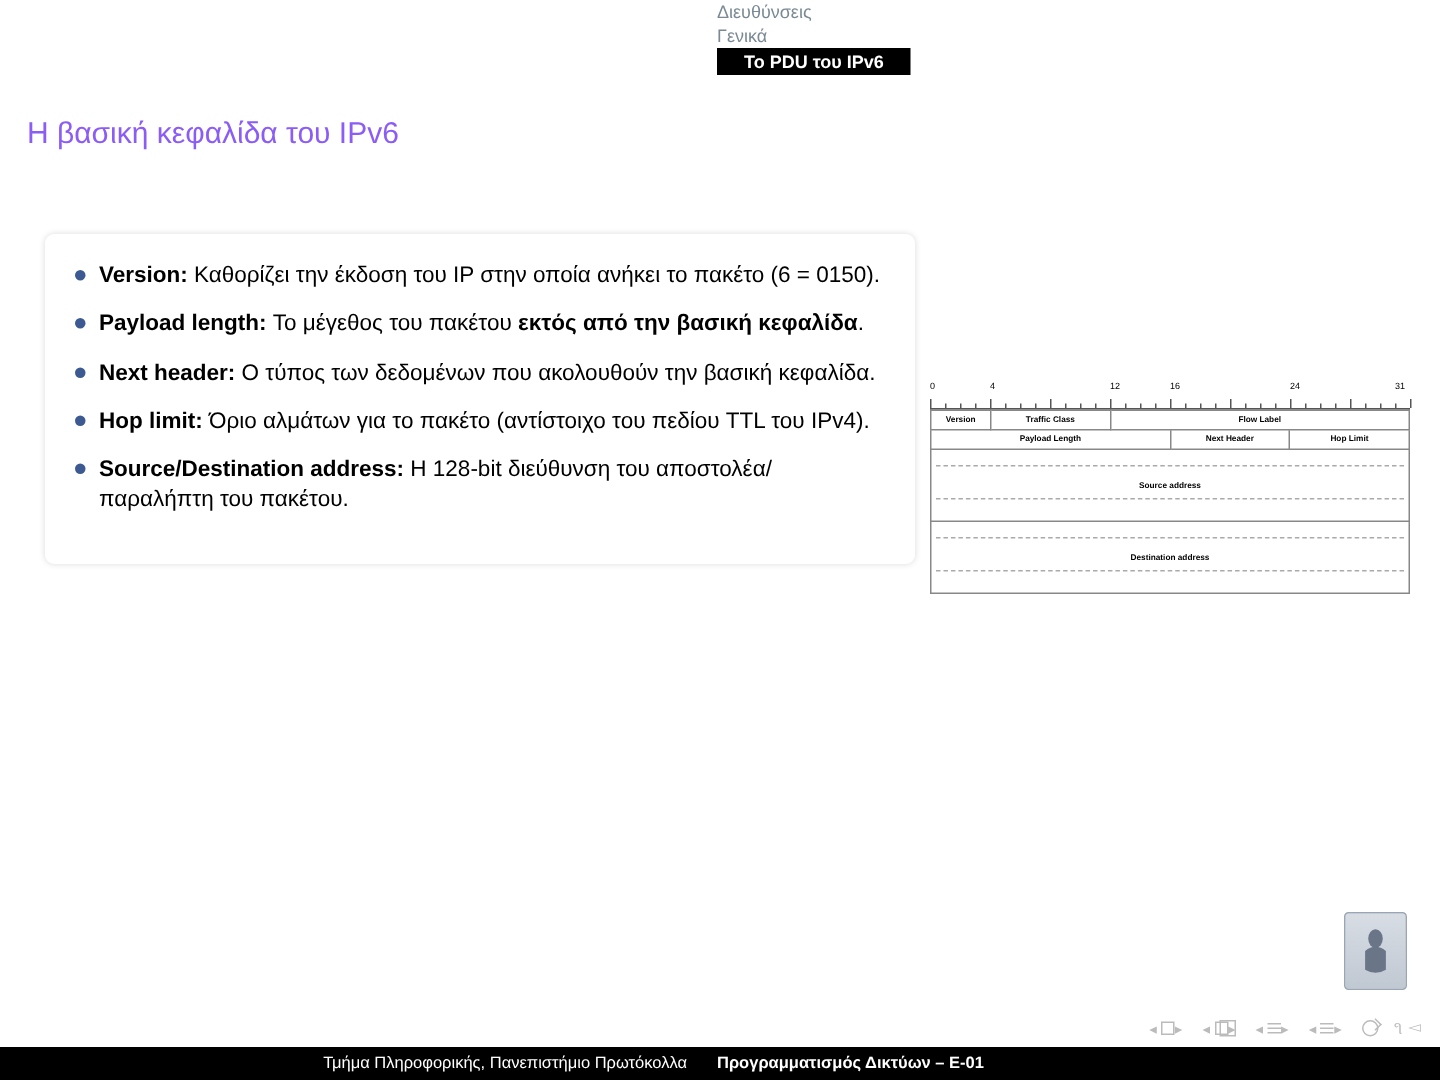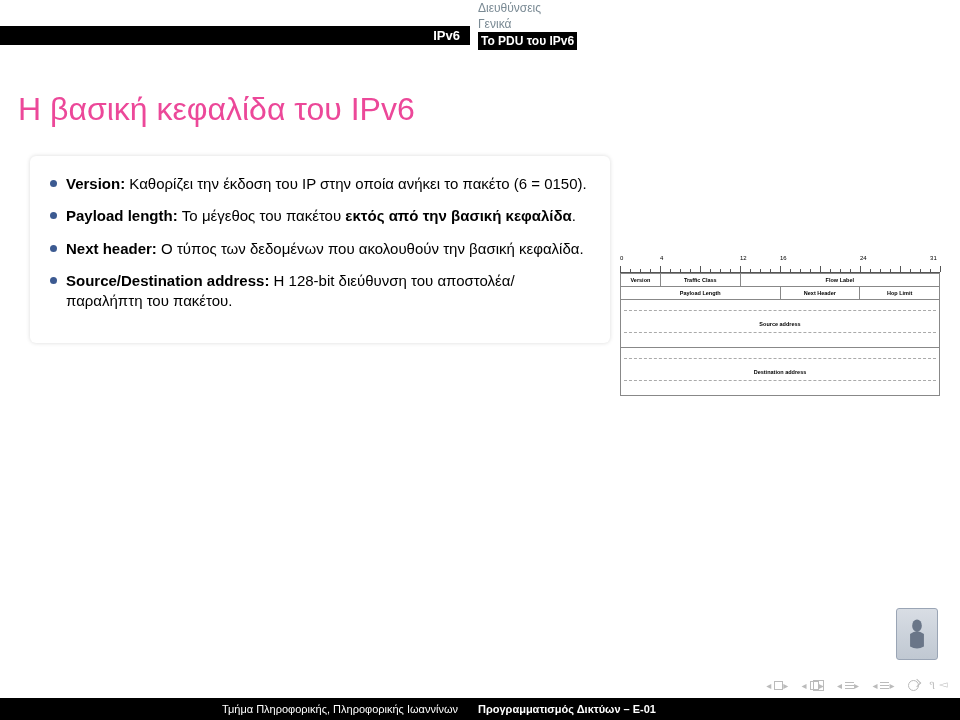--- a/index.html
+++ b/index.html
@@ -21,24 +21,24 @@
     background: #000; height: 19px; line-height: 19px; padding-right: 10px;
     font-weight: bold;
   }
   .topbar .right {
     position: absolute; left: 470px; top: 0; width: 250px;
     color: #7a8a94;
     line-height: 16px;
     padding-left: 8px;
   }
   .topbar .right .line { font-size: 12px; }
-  .topbar .right .active { color: #fff; background: #000; font-weight: bold; padding: 1px 3px; display: inline-block; }
+  .topbar .right .active { color: #fff; background: #000; font-weight: bold; padding: 1px 18px; display: inline-block; }
   .slide-title {
-    position: absolute; left: 18px; top: 91px;
-    font-size: 32px; color: #ec4899;
+    position: absolute; left: 18px; top: 78px;
+    font-size: 20px; color: #8b5cf6;
   }
   .content-box {
     position: absolute; left: 30px; top: 156px; width: 580px;
     background: #fff;
     border-radius: 6px;
     box-shadow: 0 0 4px rgba(0,0,0,0.15);
     padding: 18px 20px 20px 20px;
   }
   .content-box ul { list-style: none; }
   .content-box li {
@@ -134,35 +134,35 @@
     display: flex; align-items: center; justify-content: center;
   }
   .logo svg { width: 28px; height: 36px; }
 
   .bold { font-weight: bold; }
 </style>
 </head>
 <body>
 
 <div class="topbar">
-  <div class="left">IPv6</div>
   <div class="right">
     <div class="line">Διευθύνσεις</div>
     <div class="line">Γενικά</div>
     <div class="line"><span class="active">Το PDU του IPv6</span></div>
   </div>
 </div>
 
 <div class="slide-title">Η βασική κεφαλίδα του IPv6</div>
 
 <div class="content-box">
   <ul>
     <li><span class="bold">Version:</span><span> Καθορίζει την έκδοση του IP στην οποία ανήκει το πακέτο (6 = 0150).</span></li>
     <li><span class="bold">Payload length:</span><span> Το μέγεθος του πακέτου </span><b>εκτός από την βασική κεφαλίδα</b><span>.</span></li>
     <li><span class="bold">Next header:</span><span> Ο τύπος των δεδομένων που ακολουθούν την βασική κεφαλίδα.</span></li>
+    <li><span class="bold">Hop limit:</span><span> Όριο αλμάτων για το πακέτο (αντίστοιχο του πεδίου TTL του IPv4).</span></li>
     <li><span class="bold">Source/Destination address:</span><span> Η 128-bit διεύθυνση του αποστολέα/παραλήπτη του πακέτου.</span></li>
   </ul>
 </div>
 
 <div class="diagram">
   <div class="tick-labels">
     <span style="left:0%">0</span>
     <span style="left:12.5%">4</span>
     <span style="left:37.5%">12</span>
     <span style="left:50%">16</span>
@@ -251,15 +251,15 @@
 <div class="navbar">
   <span class="seg"><span class="tri">◂</span><span class="box"></span><span class="tri">▸</span></span>
   <span class="seg"><span class="tri">◂</span><span class="dbox"></span><span class="tri">▸</span></span>
   <span class="seg"><span class="tri">◂</span><span class="lines"><span></span><span></span><span></span></span><span class="tri">▸</span></span>
   <span class="seg"><span class="tri">◂</span><span class="lines"><span></span><span></span><span></span></span><span class="tri">▸</span></span>
   <span class="seg"><span class="circ"></span></span>
   <span class="seg" style="letter-spacing:0">૧ ◅</span>
 </div>
 
 <div class="footer">
-  <div class="footer-left">Τμήμα Πληροφορικής, Πληροφορικής Ιωαννίνων</div>
+  <div class="footer-left">Τμήμα Πληροφορικής, Πανεπιστήμιο Πρωτόκολλα</div>
   <div class="footer-right">Προγραμματισμός Δικτύων – E-01</div>
 </div>
 
 </body></html>

